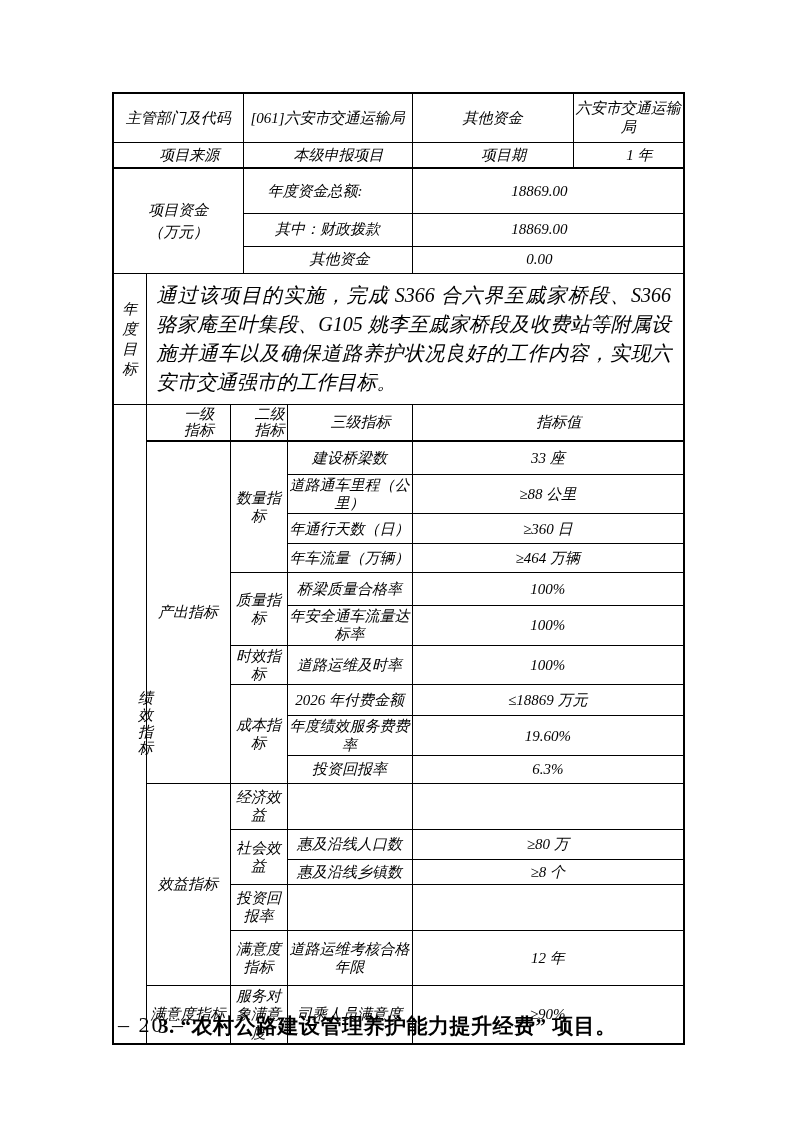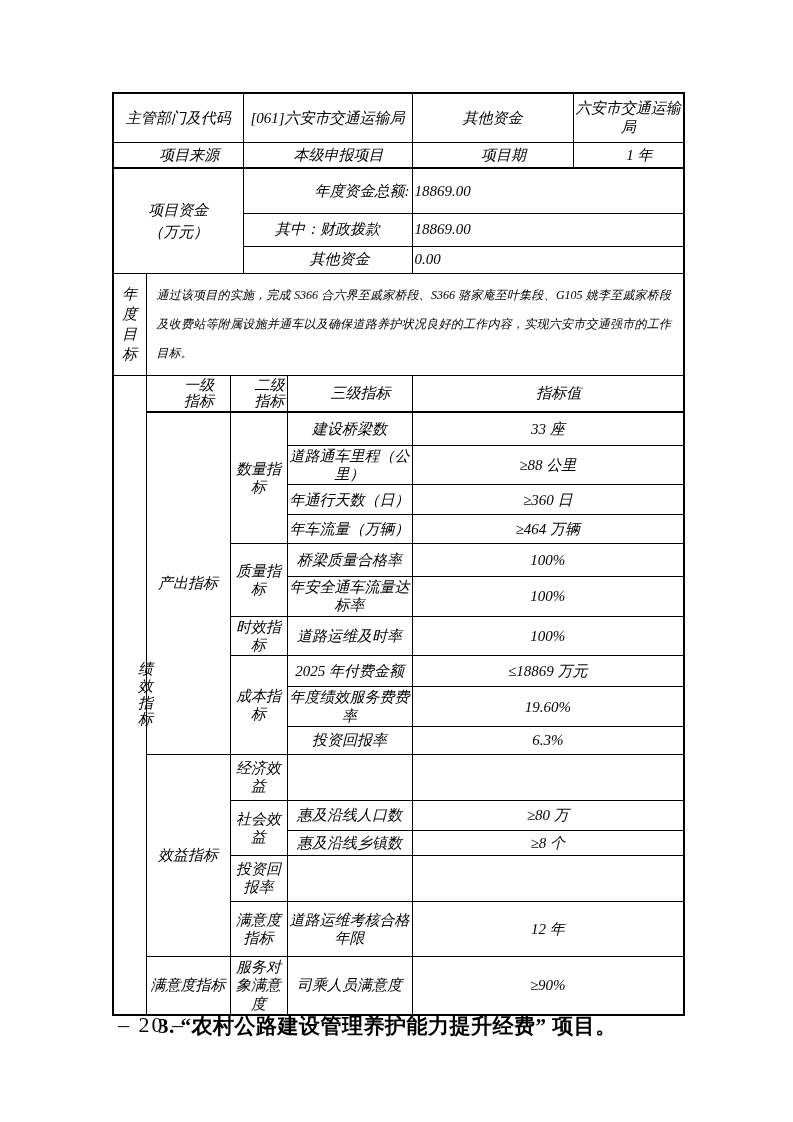--- a/index.html
+++ b/index.html
@@ -18,26 +18,26 @@
     border:1px solid #000;
     text-align:center; vertical-align:middle;
     font-size:15px; line-height:1.22; padding:1px 2px;
     word-break:break-all;
   }
   tr.thick-bottom td { border-bottom:2px solid #000;padding-left:24px; }
   .pre { white-space:pre-line;margin-left:44px; }
   .side-cell { line-height:25px; }
   .goal-label { line-height:20px; }
   .fund-label { line-height:22px; }
-  .amount { text-align:left; padding-right:19px; }
-  .fund-name-total { text-align:right; padding-left:24px; }
+  .amount { text-align:center; padding-right:19px; }
+  .fund-name-total { text-align:left; padding-left:24px; }
   .fund-name-other { padding-left:26px; }
   .goal-text {
     text-align:justify; padding:7px 12px 7px 10px;
-    font-size:12px; line-height:29px;
+    font-size:20px; line-height:29px;
   }
   tr.hdr-row td { line-height:1.12; }
   .footer-heading {
     position:absolute; left:158px; top:1012px; width:560px;
     font-size:21px; font-weight:bold; letter-spacing:0.5px;
   }
   .page-num {
     position:absolute; left:118px; top:1012px;
     font-size:22px; letter-spacing:2px;
   }
@@ -132,21 +132,21 @@
     <td>年安全通车流量达标率</td>
     <td colspan="2">100%</td>
   </tr>
   <tr style="height:30px">
     <td colspan="2">时效指标</td>
     <td>道路运维及时率</td>
     <td colspan="2">100%</td>
   </tr>
   <tr style="height:31px">
     <td colspan="2" rowspan="3">成本指标</td>
-    <td>2025 年付费金额</td>
+    <td>2026 年付费金额</td>
     <td colspan="2">≤18869 万元</td>
   </tr>
   <tr style="height:31px">
     <td>年度绩效服务费费率</td>
     <td colspan="2">19.60%</td>
   </tr>
   <tr style="height:28px">
     <td>投资回报率</td>
     <td colspan="2">6.3%</td>
   </tr>

